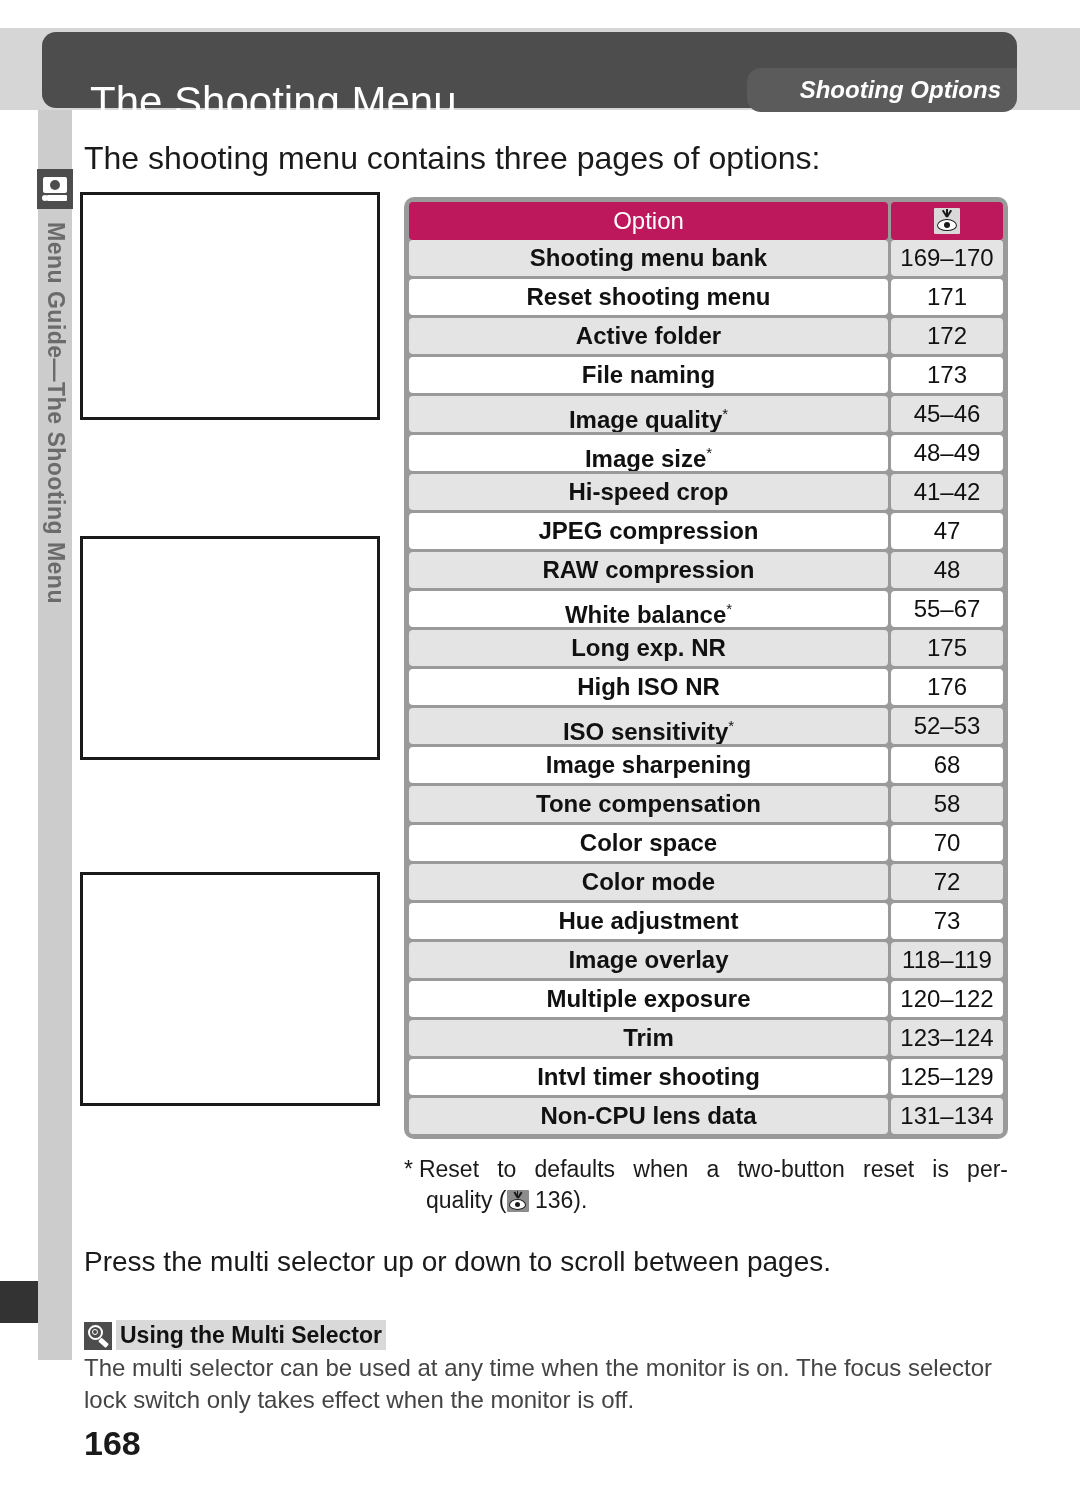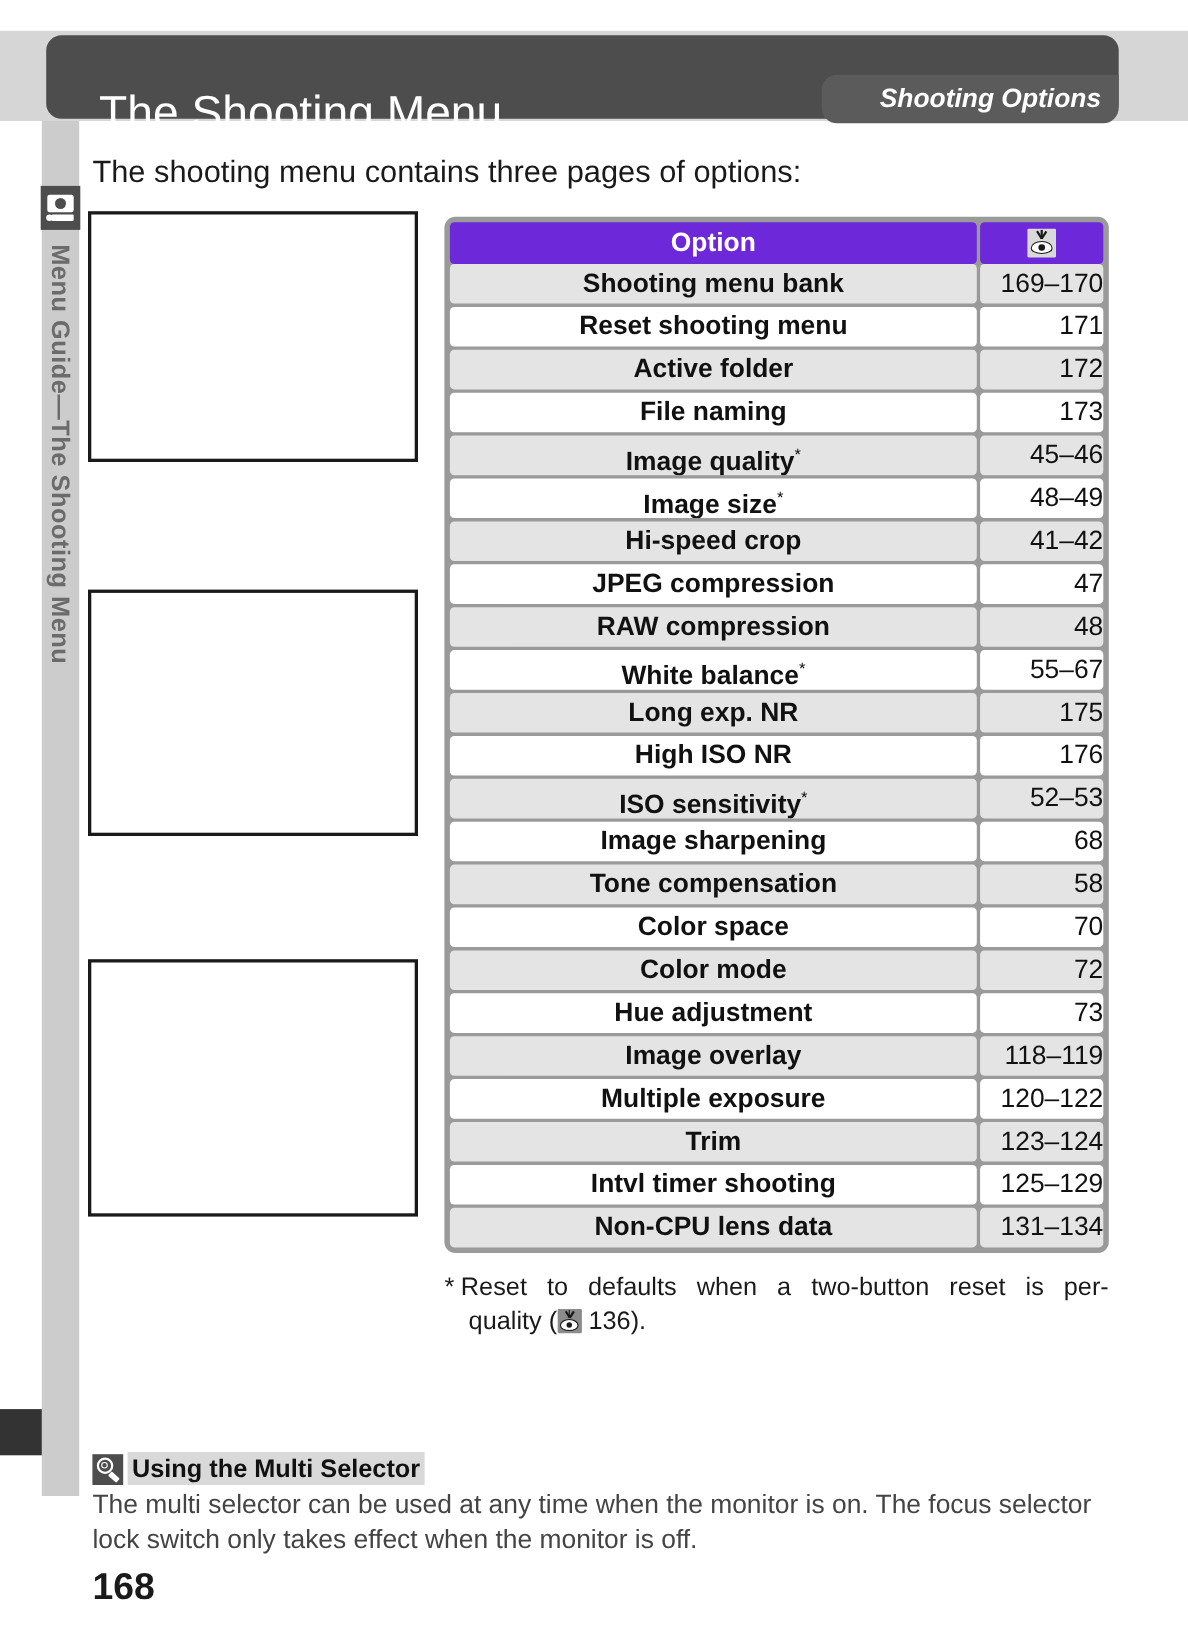--- a/index.html
+++ b/index.html
@@ -107,21 +107,21 @@
   }
   .tab-marker {
     position: absolute; left: 0px; top: 1281px;
     width: 38px; height: 42px;
     background: #333333;
   }
 
   
   .intro-text {
     position: absolute; left: 84px; top: 140px;
-    font-size: 28px; color: #1a1a1a;
+    font-size: 32px; color: #1a1a1a;
     white-space: nowrap;
   }
 
   
   .shot-box {
     position: absolute;
     left: 80px;
     width: 300px;
     background: #ffffff;
     border: 3px solid #1a1a1a;
@@ -151,32 +151,32 @@
     color: #111111;
     border-radius: 4px;
     white-space: nowrap;
     overflow: hidden;
   }
   .tcell-pg {
     flex: 0 0 112px;
     margin-left: 3px;
     height: 36px;
     line-height: 36px;
-    text-align: right;
+    text-align: center;
     font-size: 24px;
     font-weight: 400;
     color: #111111;
     border-radius: 4px;
     white-space: nowrap;
   }
   .trow.head .tcell-opt,
   .trow.head .tcell-pg {
-    background: #6d28d9;
+    background: #be185d;
     color: #ffffff;
-    font-weight: 700;
+    font-weight: 400;
     height: 38px;
     line-height: 38px;
   }
   .trow.head .tcell-pg {
     display: flex; align-items: center; justify-content: center;
   }
   .trow.shade .tcell-opt,
   .trow.shade .tcell-pg { background: #e4e4e4; }
   .trow.plain .tcell-opt,
   .trow.plain .tcell-pg { background: #ffffff; }
@@ -446,20 +446,21 @@
           <div class="tcell-pg">131–134</div>
         </div>
       </div>
   </div>
 
   <div class="footnote">
     <span class="fn-line1"><span class="fn-star">*</span><span>Reset to defaults when a two-button reset is per-</span></span>
     <span class="fn-line2"><span>quality (</span><span class="eye-icon inline"><span class="ray r1"></span><span class="ray r2"></span><span class="ray r3"></span><span class="e-outer"></span><span class="e-pupil"></span></span> <span>136</span><span>).</span></span>
   </div>
 
+  <div class="press-text">Press the multi selector up or down to scroll between pages.</div>
 
   <div class="tip-head">
     <span class="tip-icon">
       <span class="mg-circle"></span>
       <span class="mg-inner"></span>
       <span class="mg-handle"></span>
     </span>
     <span class="tip-label">Using the Multi Selector</span>
   </div>
   <div class="tip-body">The multi selector can be used at any time when the monitor is on.  The focus selector lock switch only takes effect when the monitor is off.</div>

